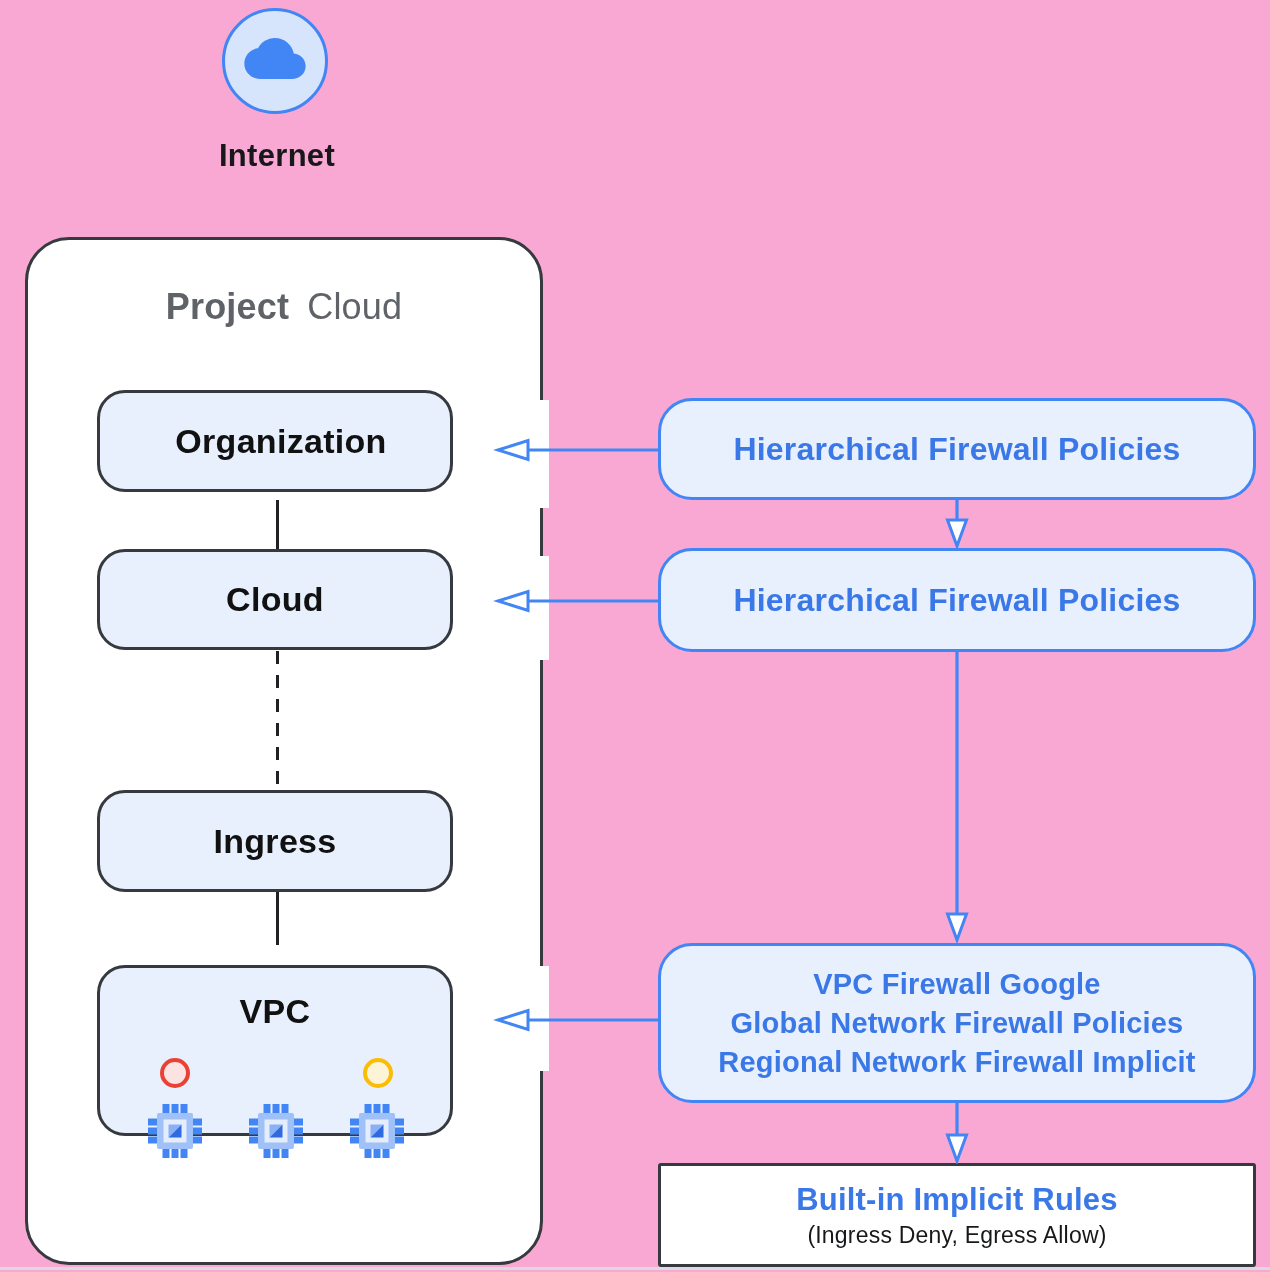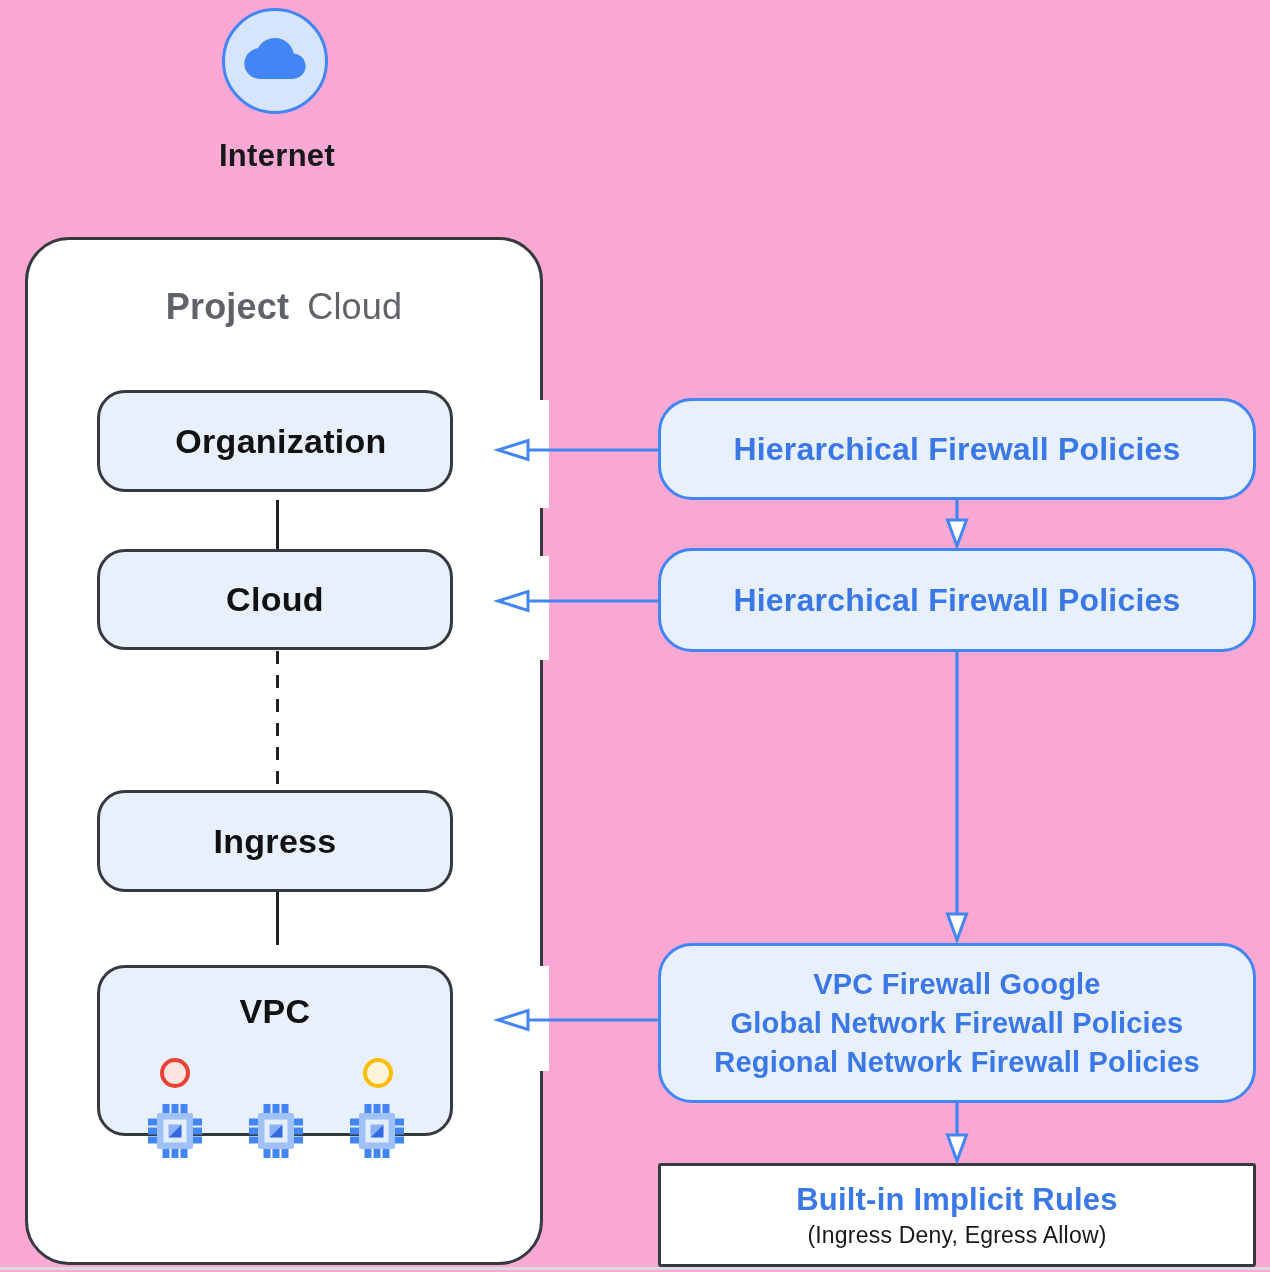--- a/index.html
+++ b/index.html
@@ -195,21 +195,21 @@
 
   <div class="abs policy hfp1">
     <span>Hierarchical Firewall Policies</span>
   </div>
   <div class="abs policy hfp2">
     <span>Hierarchical Firewall Policies</span>
   </div>
   <div class="abs policy network">
     <span>VPC Firewall Google</span>
     <span>Global Network Firewall Policies</span>
-    <span>Regional Network Firewall Policies</span>
+    <span>Regional Network Firewall Implicit</span>
   </div>
   <div class="abs policy builtin">
     <span class="builtin-title">Built-in Implicit Rules</span>
     <span class="builtin-sub">(Ingress Deny, Egress Allow)</span>
   </div>
 
   <svg class="arrow-svg" style="left:490px; top:436px;" width="170" height="28">
     <line x1="168" y1="14" x2="36" y2="14" stroke="#4285f4" stroke-width="3.2"></line>
     <polygon points="8,14 38,4.5 38,23.5" fill="#ffffff" stroke="#4285f4" stroke-width="3"></polygon>
   </svg>

